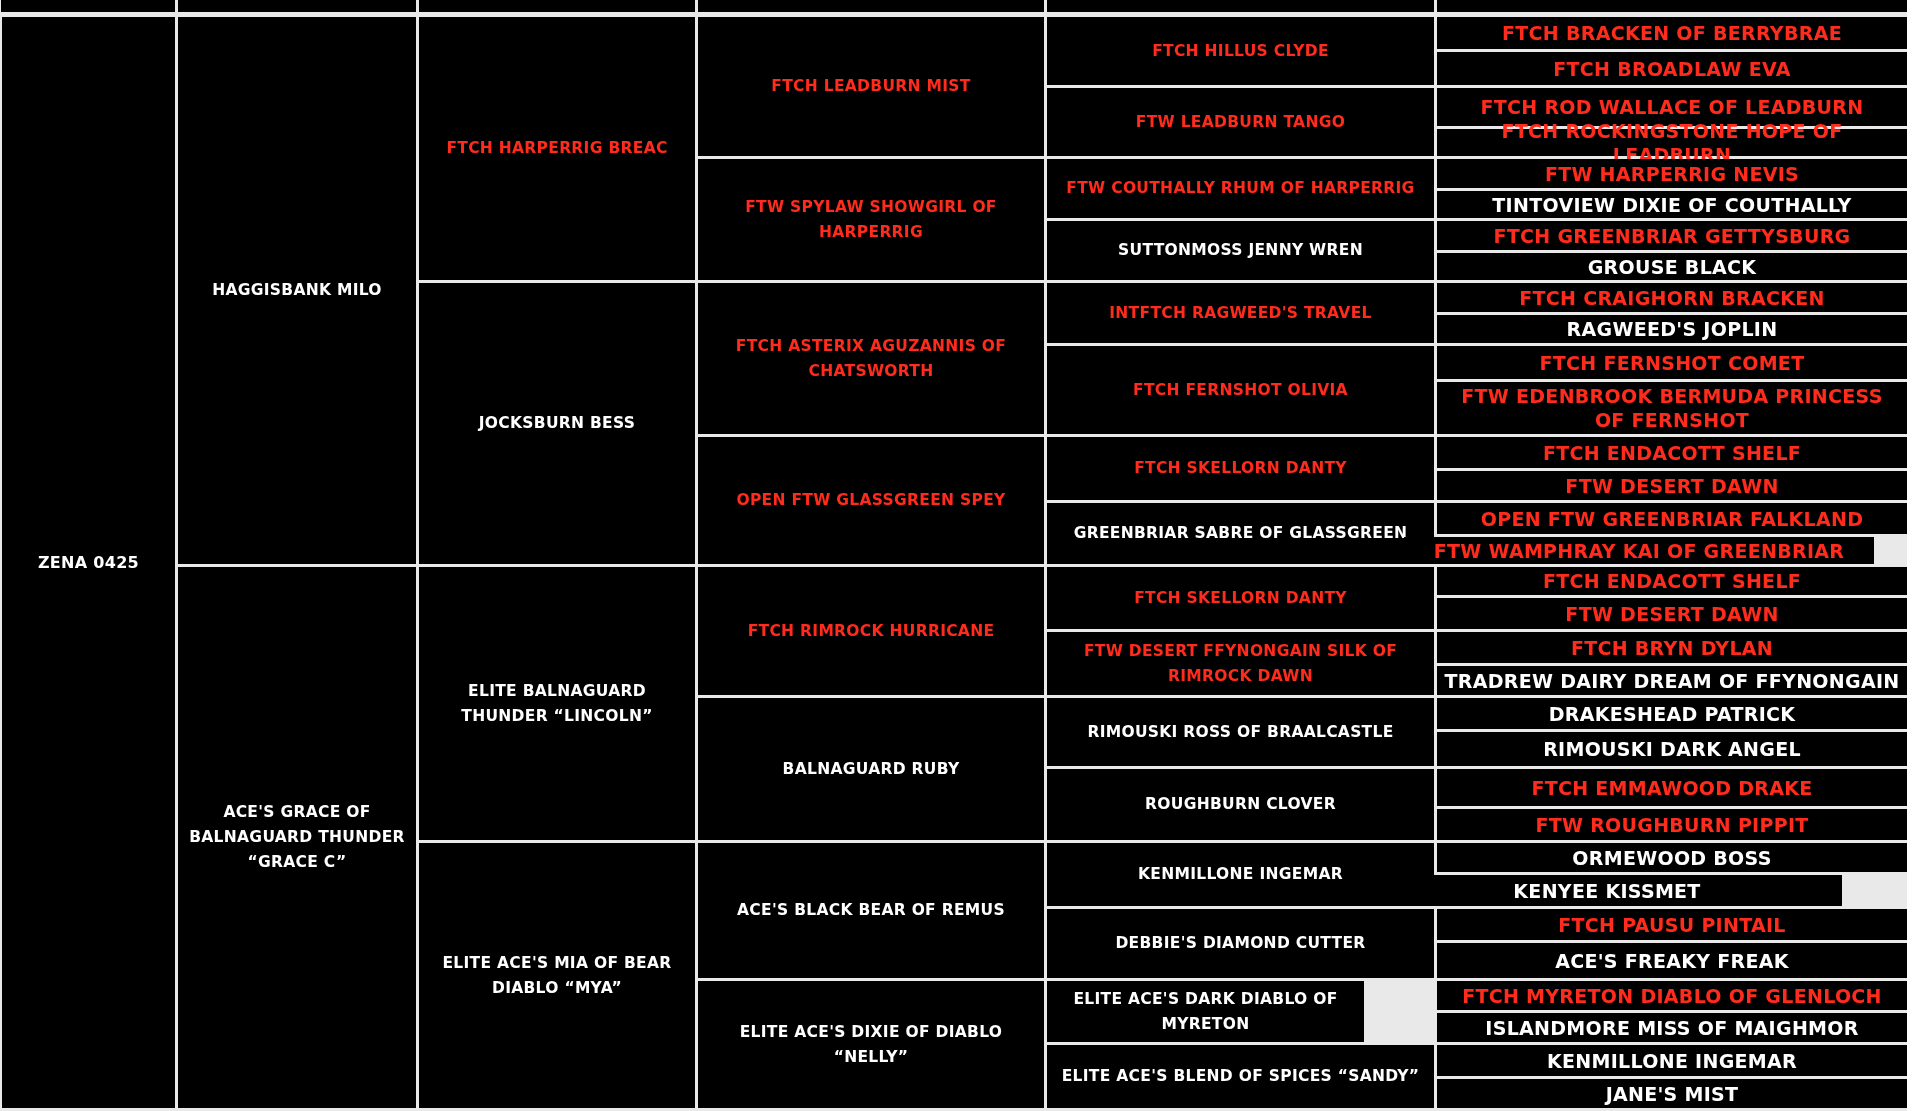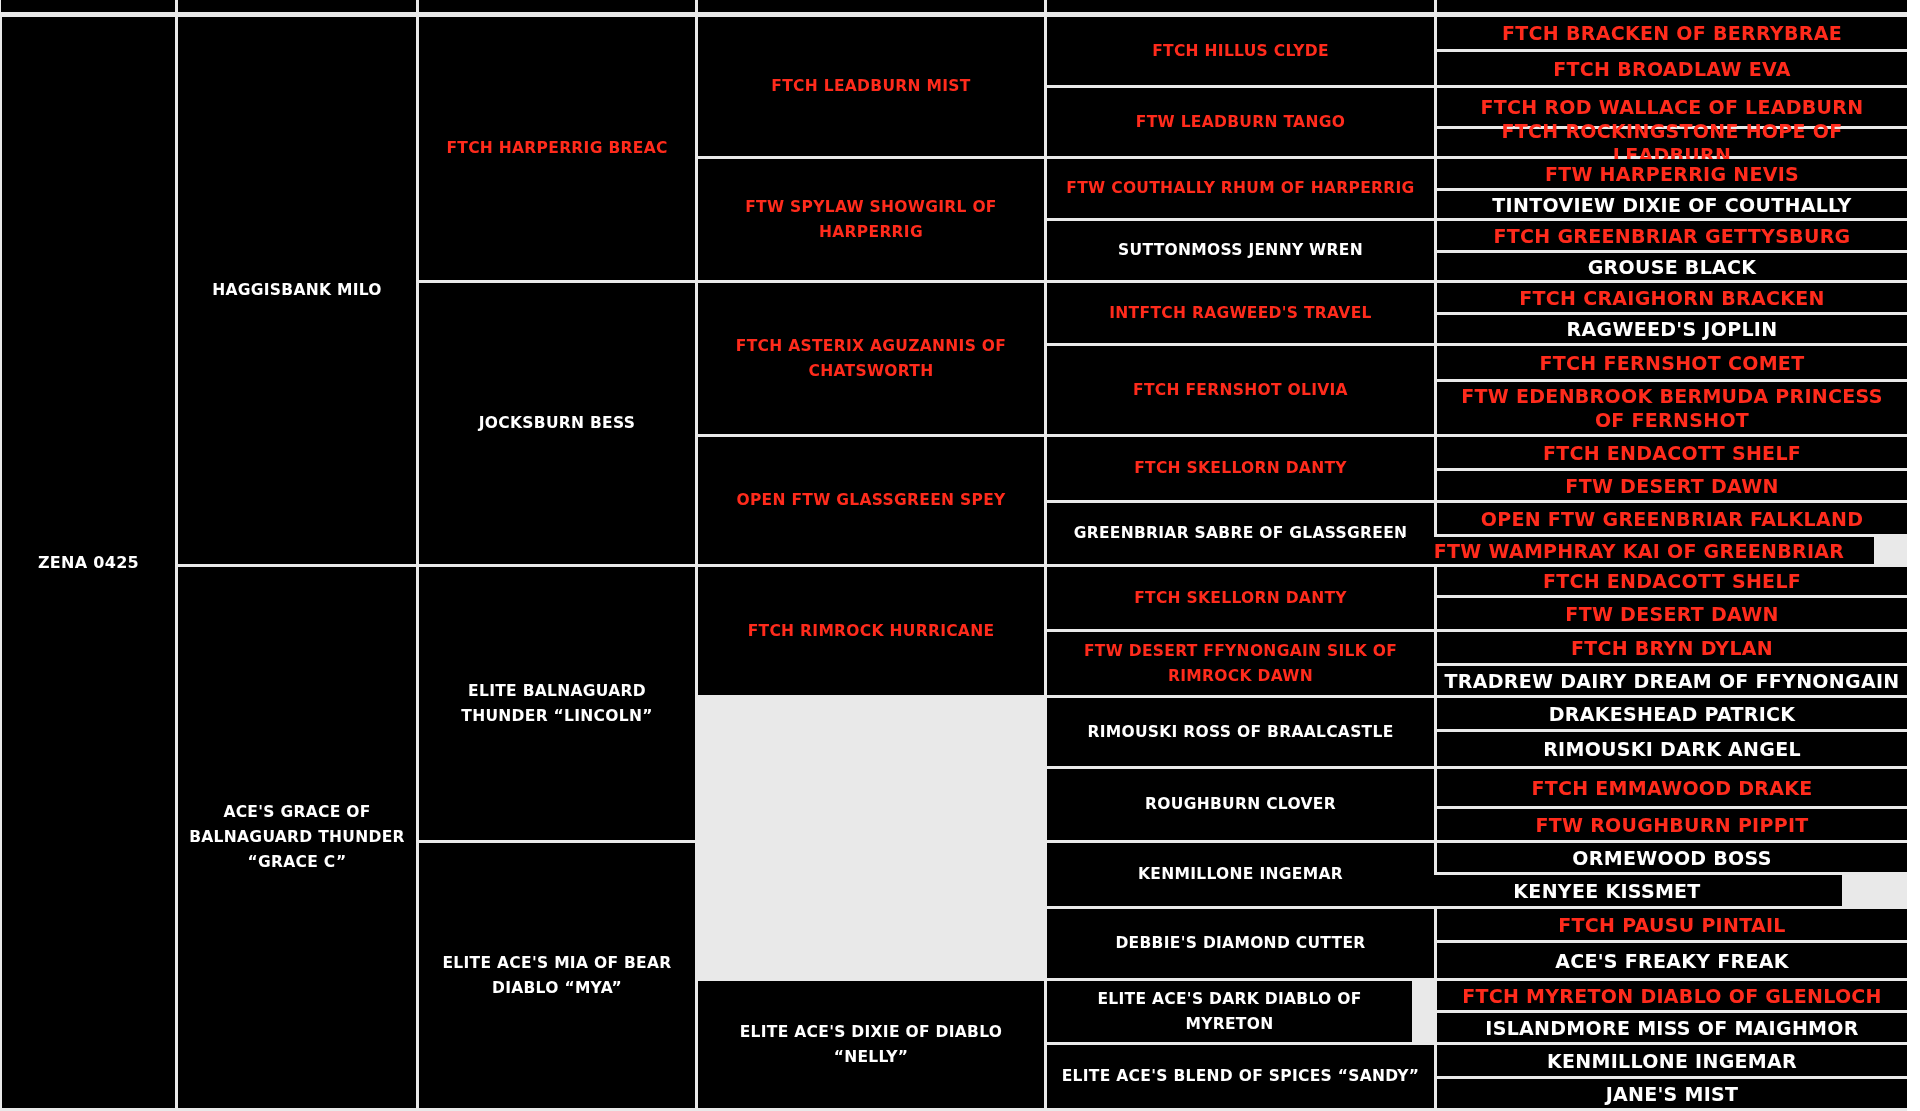--- a/index.html
+++ b/index.html
@@ -90,20 +90,26 @@
     </div>
     <div class="cell red gen4" style="left: 698px; top: 283px; width: 346px; height: 151px;">
       <span class="name">FTCH ASTERIX AGUZANNIS OF CHATSWORTH</span>
     </div>
     <div class="cell red gen4" style="left: 698px; top: 437px; width: 346px; height: 127px;">
       <span class="name">OPEN FTW GLASSGREEN SPEY</span>
     </div>
     <div class="cell red gen4" style="left: 698px; top: 567px; width: 346px; height: 128px;">
       <span class="name">FTCH RIMROCK HURRICANE</span>
     </div>
+    <div class="cell white gen4" style="left: 698px; top: 698px; width: 346px; height: 142px;">
+      <span class="name">BALNAGUARD RUBY</span>
+    </div>
+    <div class="cell white gen4" style="left: 698px; top: 843px; width: 346px; height: 135px;">
+      <span class="name">ACE'S BLACK BEAR OF REMUS</span>
+    </div>
     <div class="cell white gen4" style="left: 698px; top: 981px; width: 346px; height: 127px; justify-content: flex-end;">
       <span class="name">ELITE ACE'S DIXIE OF DIABLO “NELLY”</span>
     </div>
     <div class="cell red gen5" style="left: 1047px; top: 17px; width: 387px; height: 68px;">
       <span class="name">FTCH HILLUS CLYDE</span>
     </div>
     <div class="cell red gen5" style="left: 1047px; top: 88px; width: 387px; height: 68px;">
       <span class="name">FTW LEADBURN TANGO</span>
     </div>
     <div class="cell red gen5" style="left: 1047px; top: 159px; width: 387px; height: 59px;">
@@ -135,21 +141,21 @@
     </div>
     <div class="cell white gen5" style="left: 1047px; top: 769px; width: 387px; height: 71px;">
       <span class="name">ROUGHBURN CLOVER</span>
     </div>
     <div class="cell white gen5" style="left: 1047px; top: 843px; width: 387px; height: 63px;">
       <span class="name">KENMILLONE INGEMAR</span>
     </div>
     <div class="cell white gen5" style="left: 1047px; top: 909px; width: 387px; height: 69px;">
       <span class="name">DEBBIE'S DIAMOND CUTTER</span>
     </div>
-    <div class="cell white gen5" style="left: 1047px; top: 981px; width: 365px; height: 61px;">
+    <div class="cell white gen5" style="left: 1047px; top: 981px; width: 317px; height: 61px;">
       <span class="name">ELITE ACE'S DARK DIABLO OF MYRETON</span>
     </div>
     <div class="cell white gen5" style="left: 1047px; top: 1045px; width: 387px; height: 63px;">
       <span class="name">ELITE ACE'S BLEND OF SPICES “SANDY”</span>
     </div>
     <div class="cell red gen6" style="left: 1437px; top: 17px; width: 470px; height: 32px;">
       <span class="name">FTCH BRACKEN OF BERRYBRAE</span>
     </div>
     <div class="cell red gen6" style="left: 1437px; top: 52px; width: 470px; height: 33px;">
       <span class="name">FTCH BROADLAW EVA</span>

